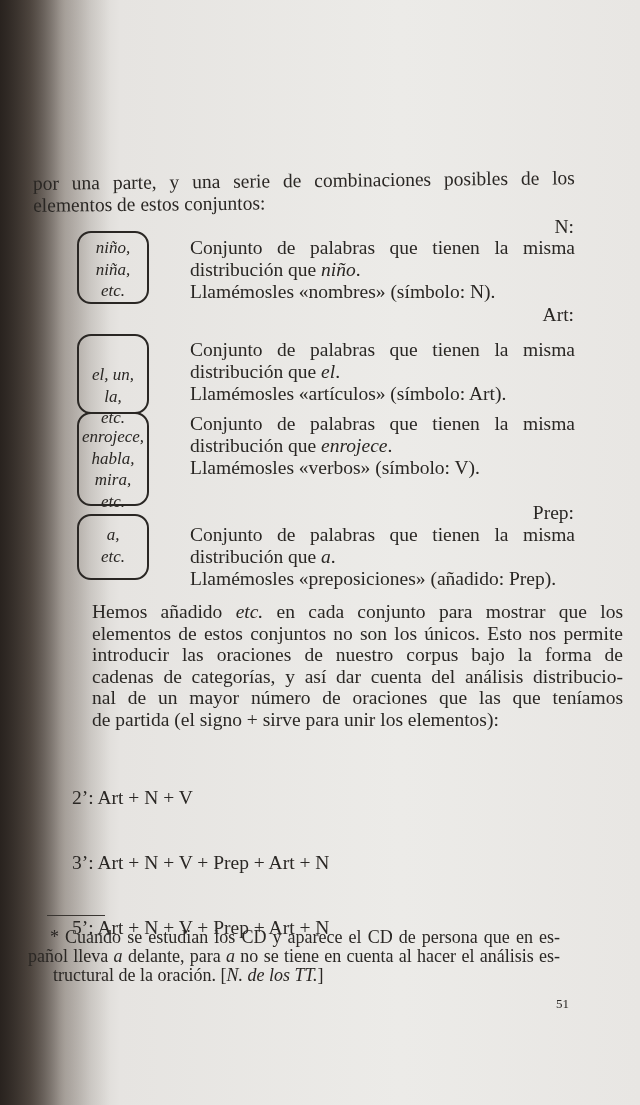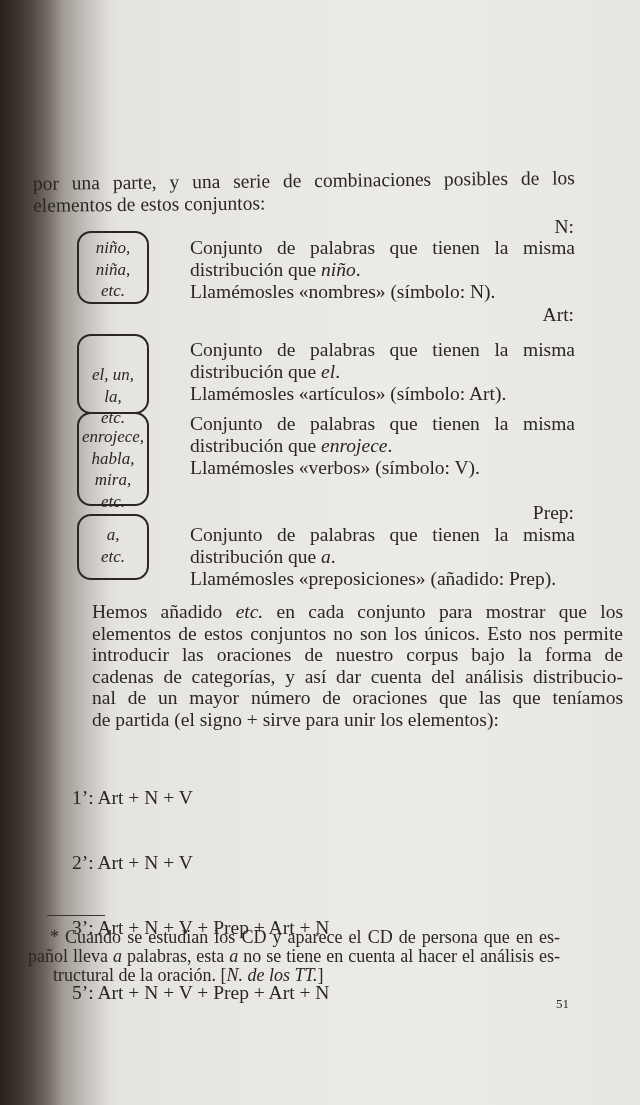--- a/index.html
+++ b/index.html
@@ -102,29 +102,28 @@
   <div class="para" style="top:601px; left:60px; width:531px;margin-left:32px;">
     <span class="line"><span>Hemos añadido </span><i>etc.</i><span> en cada conjunto para mostrar que los</span></span>
     <span class="line">elementos de estos conjuntos no son los únicos. Esto nos permite</span>
     <span class="line">introducir las oraciones de nuestro corpus bajo la forma de</span>
     <span class="line">cadenas de categorías, y así dar cuenta del análisis distribucio-</span>
     <span class="line">nal de un mayor número de oraciones que las que teníamos</span>
     <span class="line last">de partida (el signo + sirve para unir los elementos):</span>
   </div>
 
   <div class="formula" style="top:744px;">
-    <div>1’: Art + N + V</div>
     <div>2’: Art + N + V</div>
     <div>3’: Art + N + V + Prep + Art + N</div>
     <div>5’: Art + N + V + Prep + Art + N</div>
     
     
   </div>
 
   <div class="footrule"></div>
   <div class="foot" style="top:928px;">
     <span class="line" style="padding-left:22px;">* Cuando se estudian los CD y aparece el CD de persona que en es-</span>
-    <span class="line"><span>pañol lleva </span><i>a</i><span> palabras, esta </span><i>a</i><span> no se tiene en cuenta al hacer el análisis es-</span></span>
+    <span class="line"><span>pañol lleva </span><i>a</i><span> delante, para </span><i>a</i><span> no se tiene en cuenta al hacer el análisis es-</span></span>
     <span class="line last"><span>tructural de la oración. [</span><i>N. de los TT.</i><span>]</span></span>
   </div>
 
   <div class="pagenum">51</div>
 </div>
 
 </body></html>

